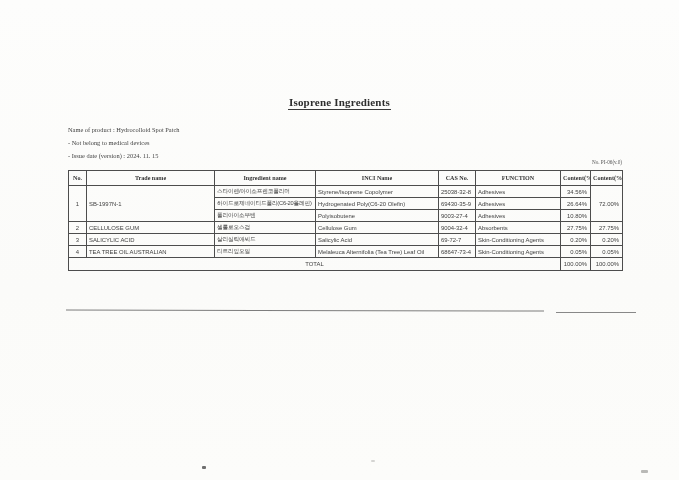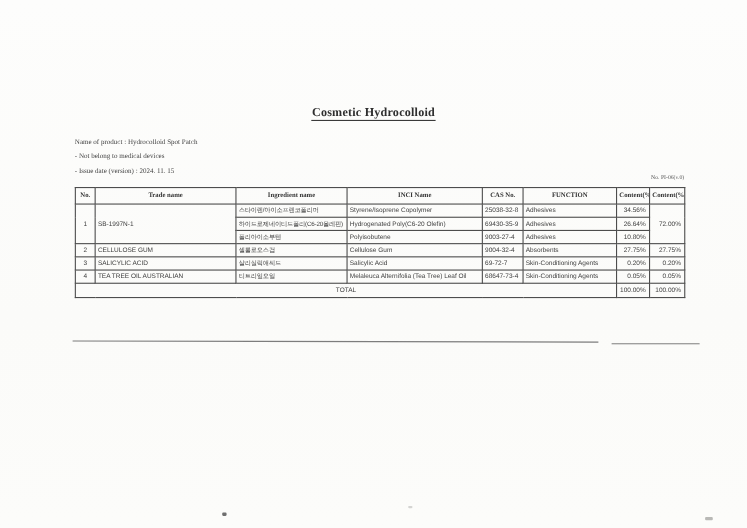--- a/index.html
+++ b/index.html
@@ -94,21 +94,21 @@
   .speck.s1 { left: 202px; top: 466px; width: 4px; height: 2.5px; background: #6f6f6f; }
   .speck.s2 { left: 371px; top: 460px; width: 4px; height: 2px; background: #d4d4d2; }
   .speck.s3 { left: 641px; top: 470px; width: 7px; height: 3px; background: #b9b9b6; filter: blur(0.5px); }
 </style>
 </head>
 <body>
 
 <div class="page">
 
   <div class="doc-title">
-    <span>Cosmetic Hydrocolloid</span>
+    <span>Isoprene Ingredients</span>
   </div>
 
   <div class="info-block">
     <div>Name of product : Hydrocolloid Spot Patch</div>
     <div>- Not belong to medical devices</div>
     <div>- Issue date (version) : 2024. 11. 15</div>
   </div>
 
   <div class="doc-no">No. PI-06(v.0)</div>
 

